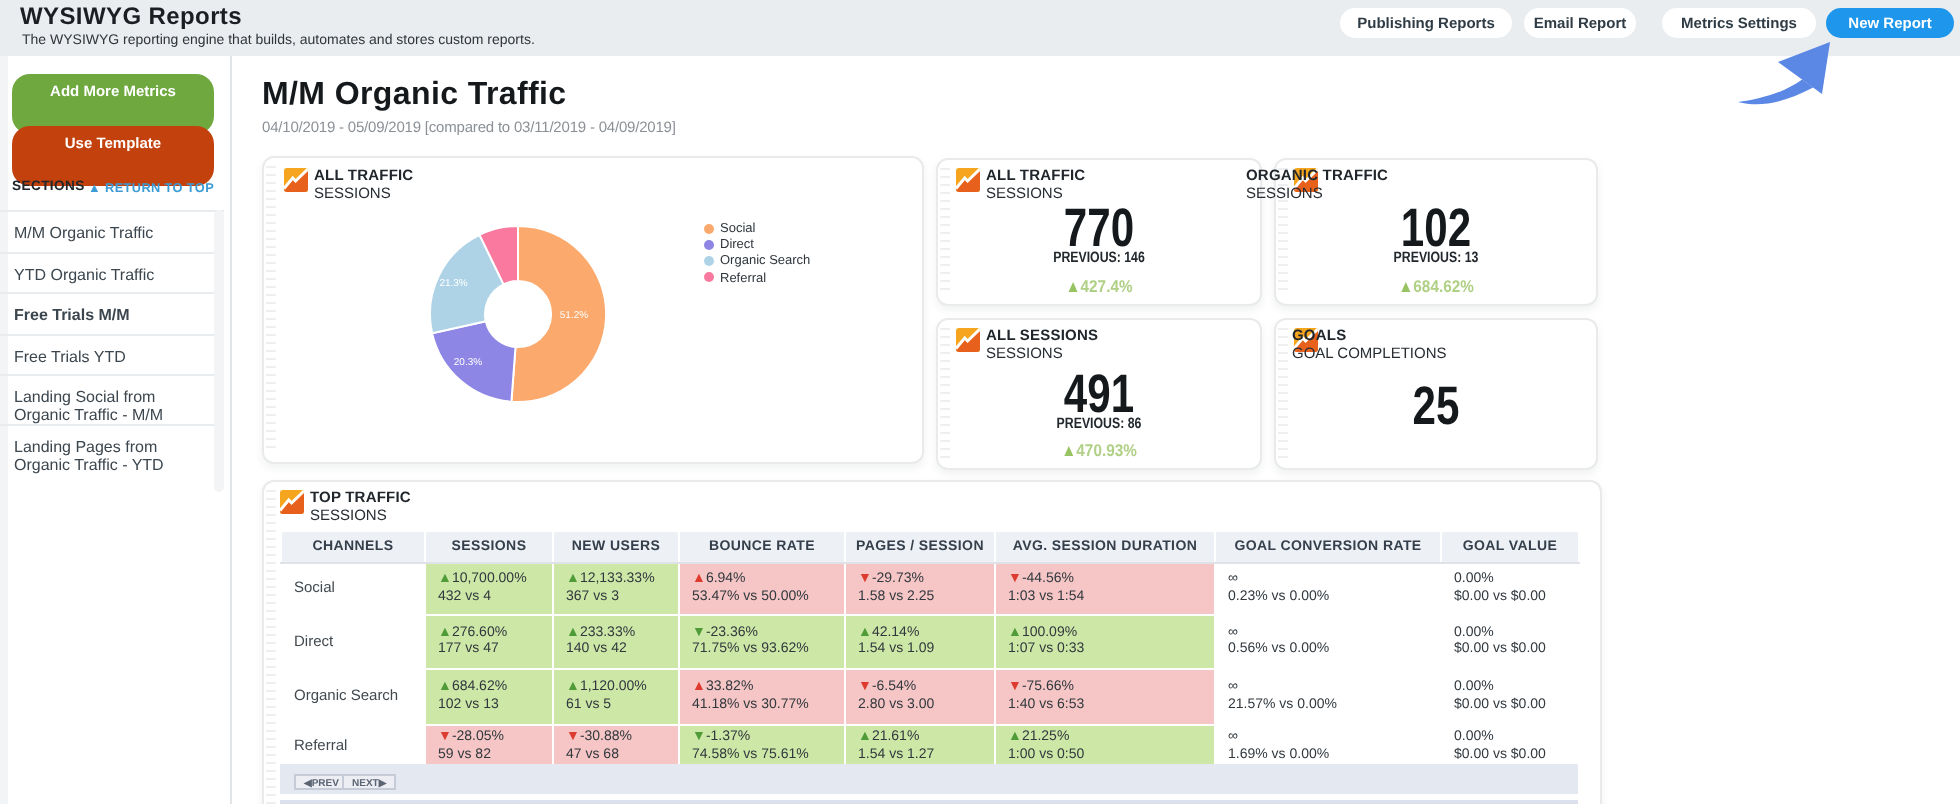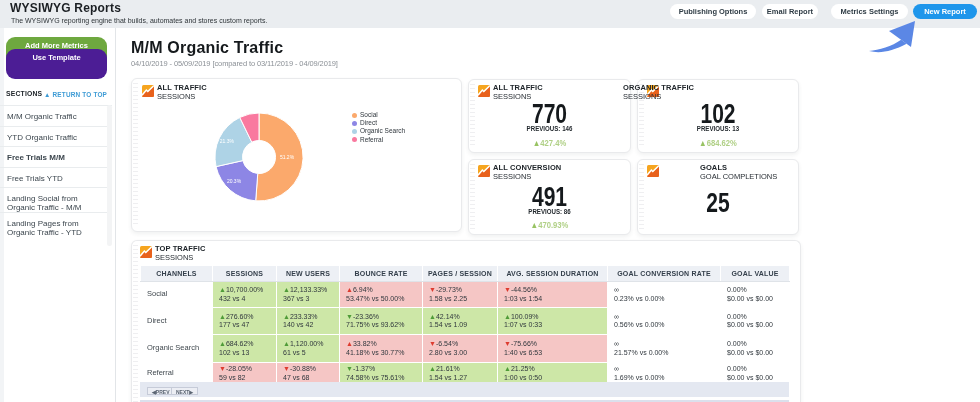--- a/index.html
+++ b/index.html
@@ -54,34 +54,34 @@
 <svg width="0" height="0" style="position:absolute">
     <defs>
       <clipPath id="icoclip">
         <rect width="24" height="24" rx="3"></rect>
       </clipPath>
     </defs>
   </svg>
 <div class="topbar"></div>
 <div class="brand">WYSIWYG Reports</div>
 <div class="tag">The WYSIWYG reporting engine that builds, automates and stores custom reports.</div>
-<div class="pill" style="left:670px; width:86px;">Publishing Options</div>
+<div class="pill" style="left:670px; width:86px;">Publishing Reports</div>
 <div class="pill" style="left:762px; width:56px;">Email Report</div>
 <div class="pill" style="left:831px; width:77px;">Metrics Settings</div>
 <div class="pill blue" style="left:913px; width:64px;">New Report</div>
 
 <svg class="abs" style="left:862px; top:17px;" width="60" height="40" viewBox="0 0 60 40">
   <path d="M7,34 C18,36.8 30,34.5 44.6,26.8 L39.1,22.8 C30,29.5 17,32.8 7,34 Z" fill="#5b87e5"></path>
   <path d="M27,14 L53,4 L49,30 Z" fill="#5b87e5"></path>
 </svg>
 
 <div class="abs" style="left:0; top:28px; width:4px; height:374px; background:#f2f4f6;"></div>
 <div class="sidepanel"></div>
 <div class="sbtn" style="top:37px; background:#6ea83f;">Add More Metrics</div>
-<div class="sbtn" style="top:49px; background:#4c1d95;">Use Template</div>
+<div class="sbtn" style="top:63px; background:#c2410c;">Use Template</div>
 <div class="sections">SECTIONS</div>
 <div class="rtt">▲ RETURN TO TOP</div>
 <div class="sitem" style="top:105px; height:21px;">M/M Organic Traffic</div>
 <div class="sitem" style="top:126px; height:20px;">YTD Organic Traffic</div>
 <div class="sitem" style="top:146px; height:21px;font-weight:bold;">Free Trials M/M</div>
 <div class="sitem" style="top:167px; height:20px;">Free Trials YTD</div>
 <div class="sitem" style="top:187px; height:25px;">Landing Social from Organic Traffic - M/M</div>
 <div class="sitem" style="top:212px; height:29px;">Landing Pages from Organic Traffic - YTD</div>
 <div class="sscroll"></div>
 
@@ -164,40 +164,40 @@
     <div class="dots"></div>
   </div>
 <div class="abs" style="left:478px; top:163px;"><svg width="12" height="12" viewBox="0 0 24 24">
       <g clip-path="url(#icoclip)">
         <rect width="24" height="24" fill="#f6a51f"></rect>
         <path d="M0,22 L8.7,11.5 L11.6,14.5 L24,2.5 L24,24 L0,24 Z" fill="#e8611c"></path>
         <path d="M0,20.5 L8.7,10 L11.6,13 L23,2 L24,3" stroke="#fff" stroke-width="3" fill="none"></path>
       </g>
     </svg></div>
 <div class="abs" style="left:493px; top:164px;">
-    <div class="ctitle">ALL CONVERSION</div>
+    <div class="ctitle">ALL SESSIONS</div>
     <div class="csub">SESSIONS</div>
   </div>
 <div class="abs" style="left:468px; top:182px; width:163px;">
   <div class="bignum" style="top:0;">491</div>
   <div class="prev" style="top:25px;">PREVIOUS: 86</div>
   <div class="delta" style="top:38px;"><b>▲</b>470.93%</div>
 </div>
 
 <div class="card" style="left:637px; top:159px; width:162px; height:76px;">
     <div class="dots"></div>
   </div>
 <div class="abs" style="left:647px; top:163px;"><svg width="12" height="12" viewBox="0 0 24 24">
       <g clip-path="url(#icoclip)">
         <rect width="24" height="24" fill="#f6a51f"></rect>
         <path d="M0,22 L8.7,11.5 L11.6,14.5 L24,2.5 L24,24 L0,24 Z" fill="#e8611c"></path>
         <path d="M0,20.5 L8.7,10 L11.6,13 L23,2 L24,3" stroke="#fff" stroke-width="3" fill="none"></path>
       </g>
     </svg></div>
-<div class="abs" style="left:700px; top:164px;">
+<div class="abs" style="left:646px; top:164px;">
     <div class="ctitle">GOALS</div>
     <div class="csub">GOAL COMPLETIONS</div>
   </div>
 <div class="abs" style="left:637px; top:182px; width:162px;">
   <div class="bignum" style="top:6px;">25</div>
 </div>
 
 <div class="card" style="left:131px; top:240px; width:670px; height:162px; border-radius:6px 6px 0 0; border-bottom:none;">
     <div class="dots" style="bottom:0;"></div>
   </div>

